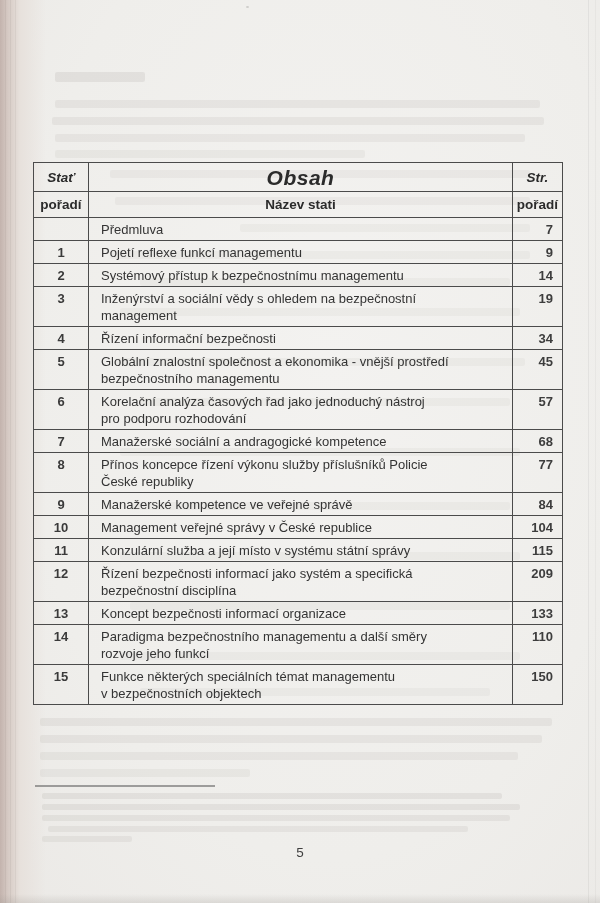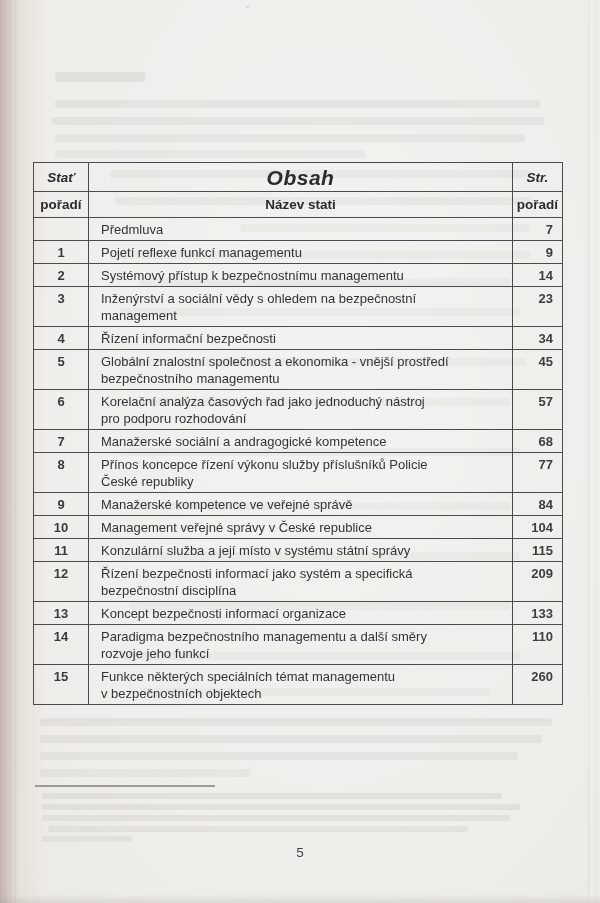--- a/index.html
+++ b/index.html
@@ -138,21 +138,21 @@
   </tr>
       <tr>
     <td class="c1">2</td>
     <td class="c2">Systémový přístup k bezpečnostnímu managementu</td>
     <td class="c3">14</td>
   </tr>
       <tr>
     <td class="c1">3</td>
     <td class="c2">Inženýrství a sociální vědy s ohledem na bezpečnostní
 management</td>
-    <td class="c3">23</td>
+    <td class="c3">19</td>
   </tr>
       <tr>
     <td class="c1">4</td>
     <td class="c2">Řízení informační bezpečnosti</td>
     <td class="c3">34</td>
   </tr>
       <tr>
     <td class="c1">5</td>
     <td class="c2">Globální znalostní společnost a ekonomika - vnější prostředí
 bezpečnostního managementu</td>
@@ -204,19 +204,19 @@
       <tr>
     <td class="c1">14</td>
     <td class="c2">Paradigma bezpečnostního managementu a další směry
 rozvoje jeho funkcí</td>
     <td class="c3">110</td>
   </tr>
       <tr>
     <td class="c1">15</td>
     <td class="c2">Funkce některých speciálních témat managementu
 v bezpečnostních objektech</td>
-    <td class="c3">260</td>
+    <td class="c3">150</td>
   </tr>
     </tbody>
 </table>
 
 <div class="footnote-rule"></div>
 <div class="page-number">5</div>
 
 </body></html>

